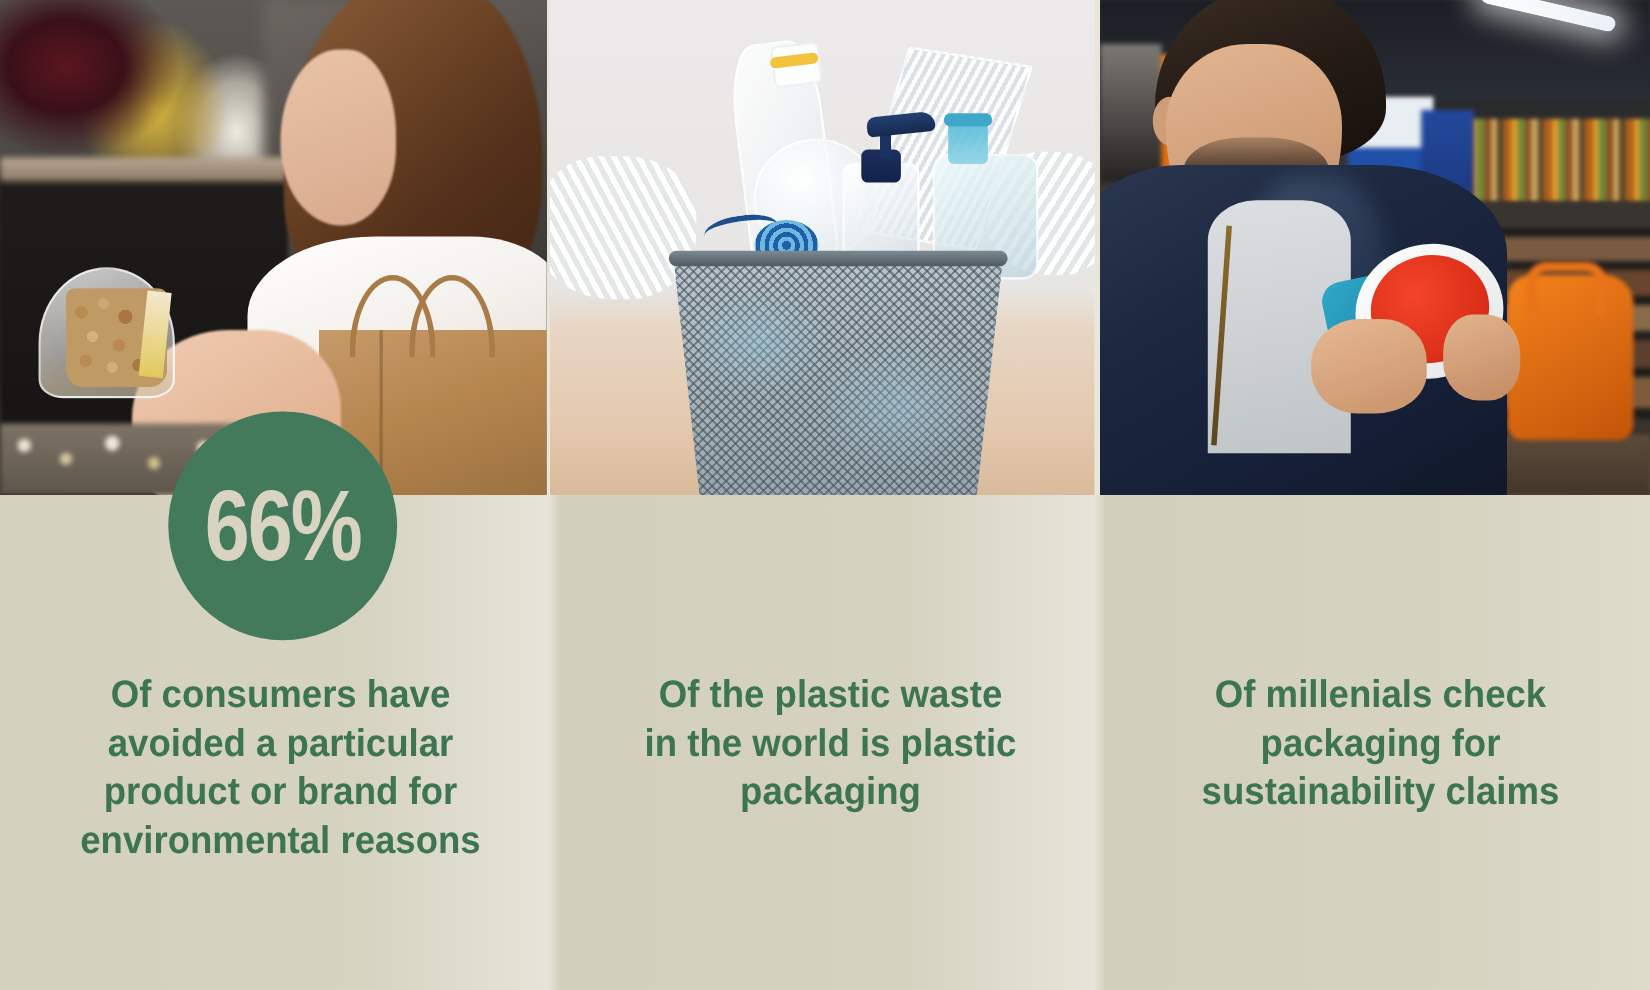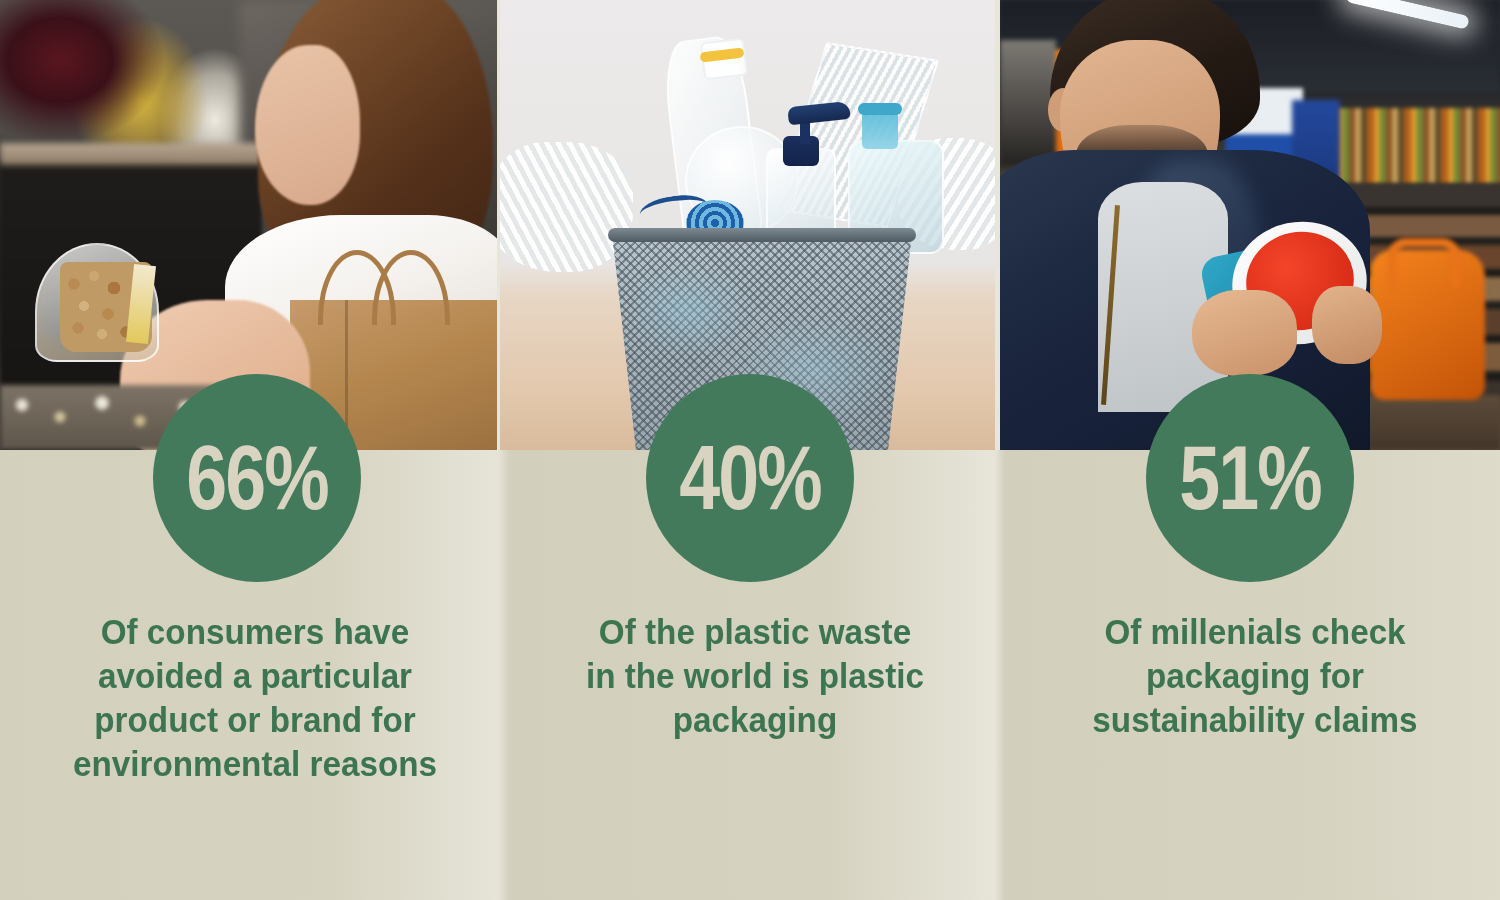--- a/index.html
+++ b/index.html
@@ -566,26 +566,20 @@
       <div class="p3-bucket-red"></div>
       <div class="p3-hand-l"></div>
       <div class="p3-hand-r"></div>
     </div>
 
   </div>
 
   <div class="stat-circle c1">
     <span class="pct">66%</span>
   </div>
-  <div class="stat-circle c2">
-    <span class="pct">40%</span>
-  </div>
-  <div class="stat-circle c3">
-    <span class="pct">51%</span>
-  </div>
 
   <div class="caption cap1">Of consumers have
 avoided a particular
 product or brand for
 environmental reasons</div>
   <div class="caption cap2">Of the plastic waste
 in the world is plastic
 packaging</div>
   <div class="caption cap3">Of millenials check
 packaging for

